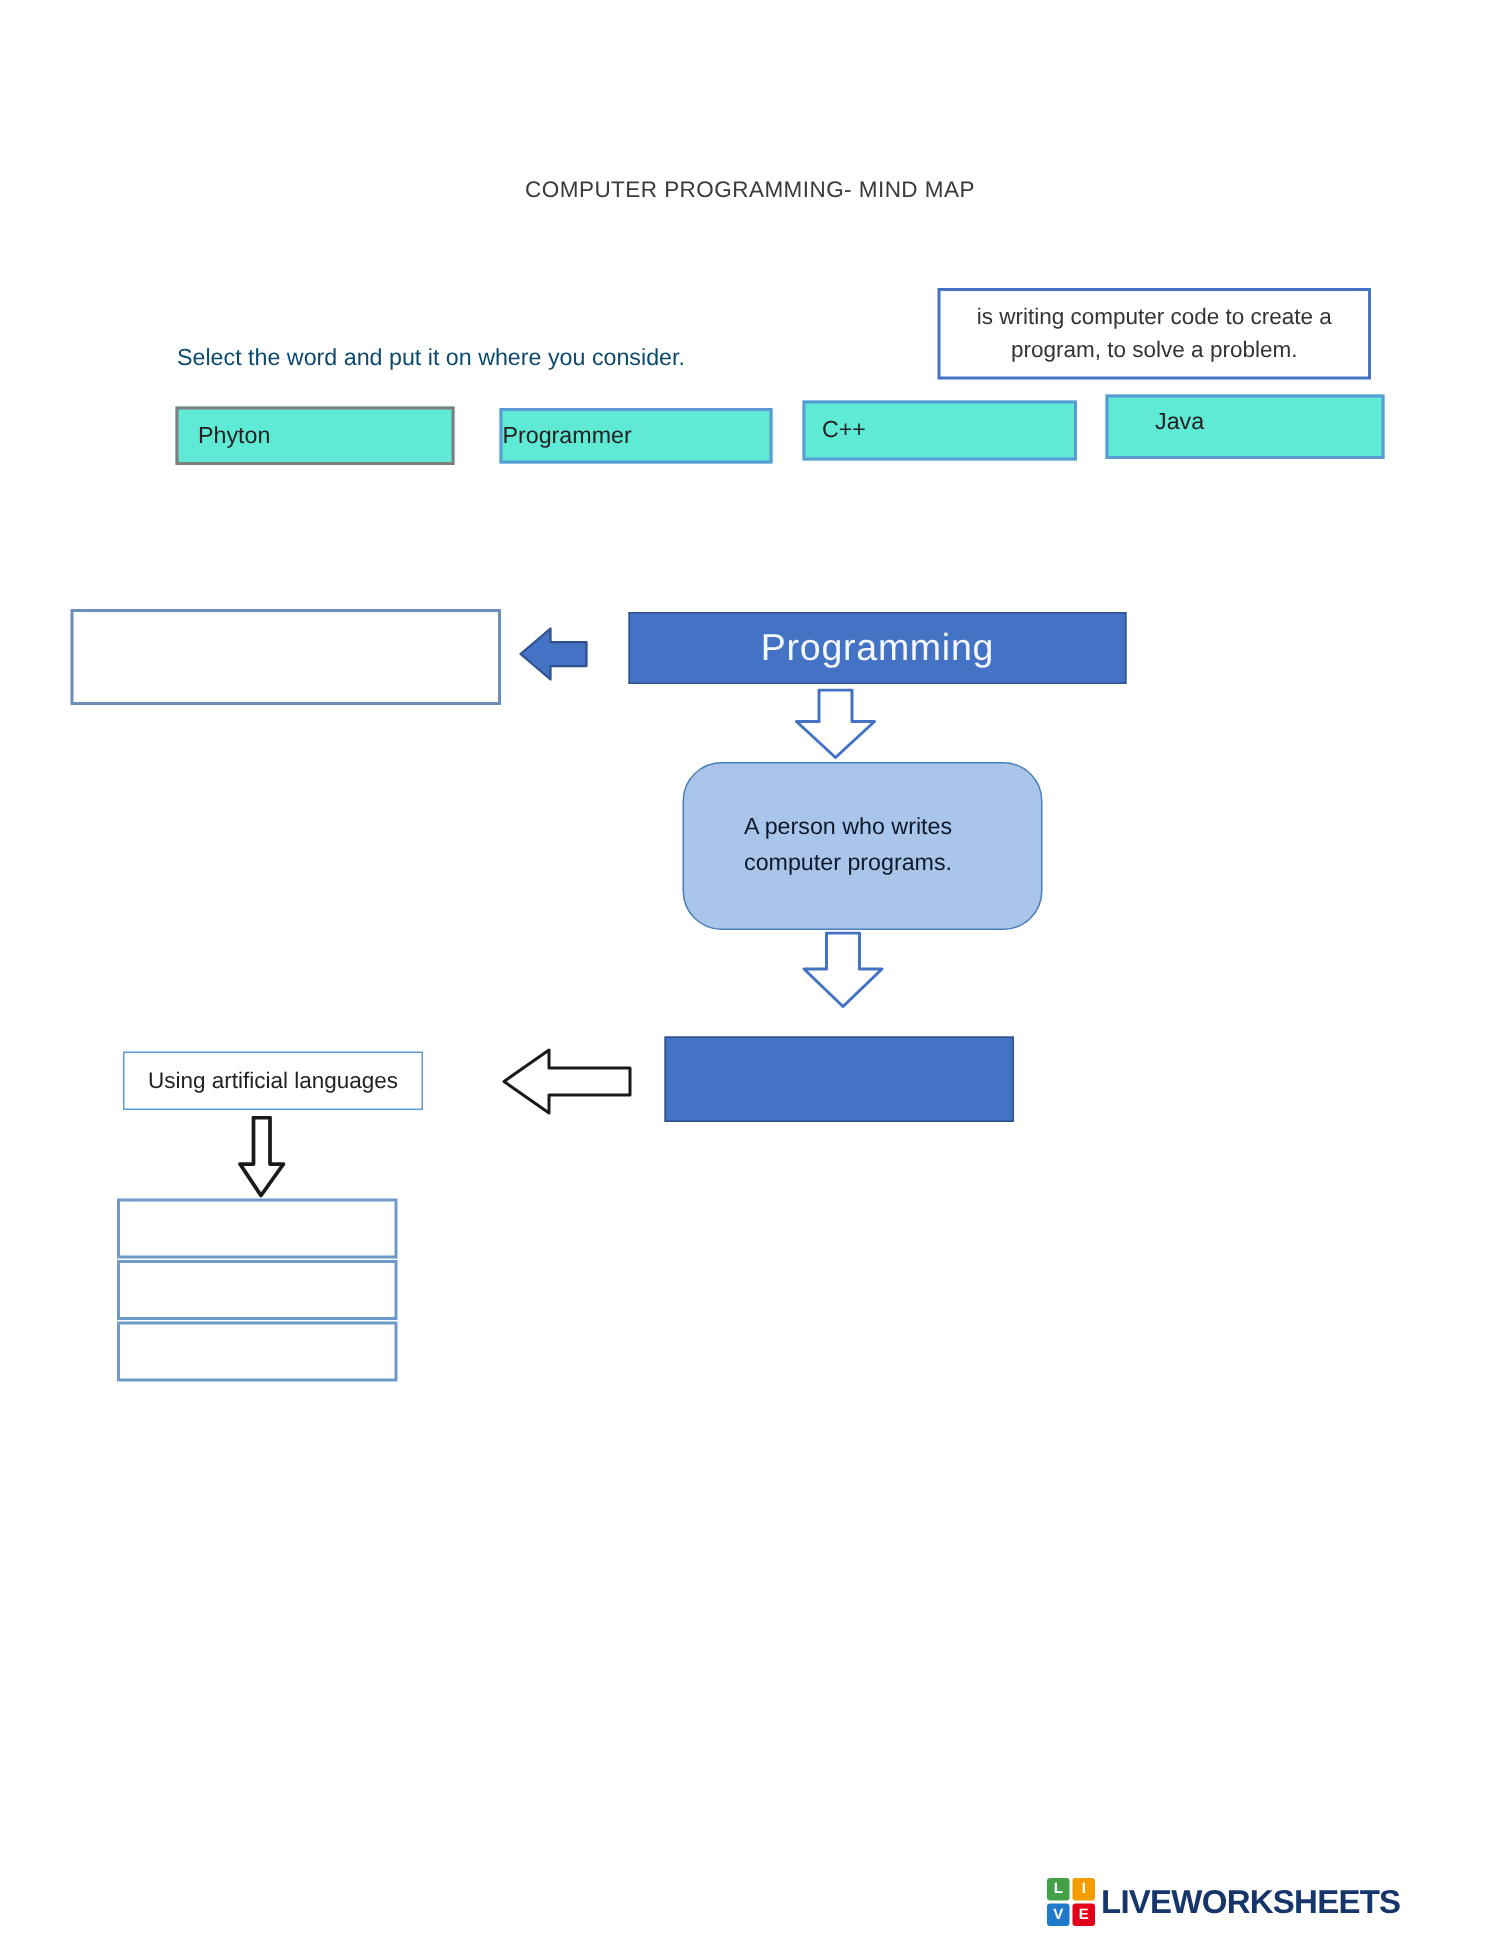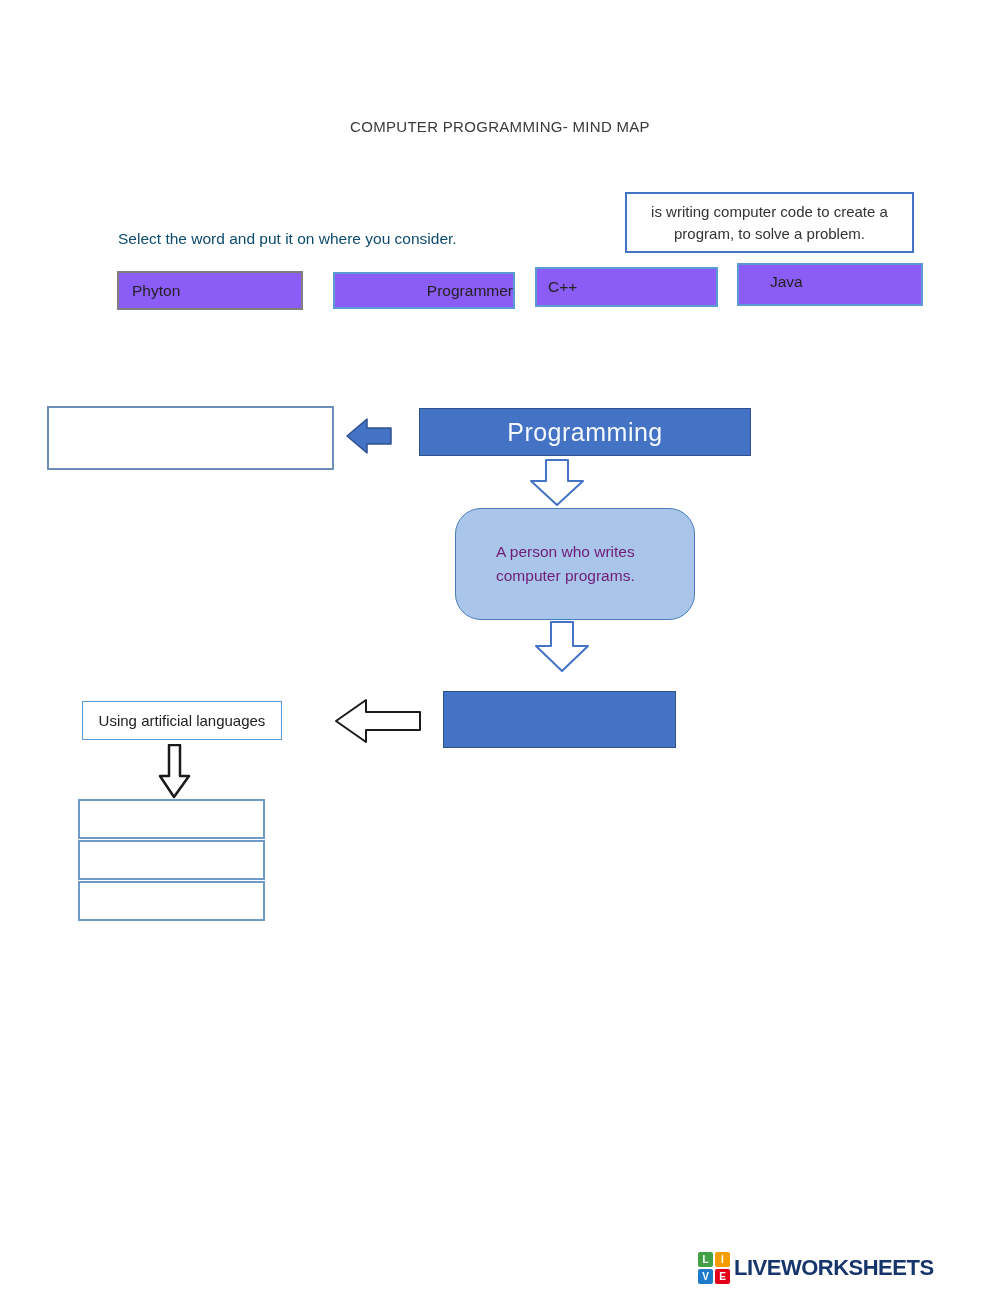--- a/index.html
+++ b/index.html
@@ -25,42 +25,42 @@
   }
   .definition-box{
     left:625px;top:192px;width:289px;height:61px;
     border:2px solid #4472c4;background:#fff;
     display:flex;align-items:center;justify-content:center;
     text-align:center;font-size:15px;color:#333;
     padding:4px 14px;line-height:1.45;
   }
 
   
-  .wb{background:#8b5cf6;display:flex;align-items:center;font-size:15.5px;color:#222;}
+  .wb{background:#5eead4;display:flex;align-items:center;font-size:15.5px;color:#222;}
   .wb-phyton{left:117px;top:271px;width:186px;height:39px;border:2px solid #7f7f7f;padding-left:13px;}
-  .wb-programmer{left:333px;top:272px;width:182px;height:37px;border:2px solid #5b9bd5;justify-content:flex-end;}
+  .wb-programmer{left:333px;top:272px;width:182px;height:37px;border:2px solid #5b9bd5;justify-content:flex-start;}
   .wb-cpp{left:535px;top:267px;width:183px;height:40px;border:2px solid #5b9bd5;padding-left:11px;}
   .wb-java{left:737px;top:263px;width:186px;height:43px;border:2px solid #5b9bd5;padding-left:31px;align-items:flex-start;padding-top:8px;}
 
   
   .answer-slot-1{left:47px;top:406px;width:287px;height:64px;border:2px solid #6c8eb8;background:#fff;}
   .programming-box{
     left:419px;top:408px;width:332px;height:48px;
     background:#4472c4;border:1px solid #2f528f;
     display:flex;align-items:center;justify-content:center;
     color:#f5f8ff;font-size:25px;letter-spacing:.5px;
   }
   .person-box{
     left:455px;top:508px;width:240px;height:112px;
     background:#a9c6ea;border:1.5px solid #4a7ebb;border-radius:26px;
     display:flex;align-items:center;justify-content:center;
   }
   .person-box .txt{
     width:158px;text-align:left;
-    font-size:15.5px;line-height:1.55;color:#701a75;
+    font-size:15.5px;line-height:1.55;color:#0f172a;
   }
   .blue-answer-box{left:443px;top:691px;width:233px;height:57px;background:#4472c4;border:1px solid #2f528f;}
   .languages-box{
     left:82px;top:701px;width:200px;height:39px;
     border:1.5px solid #5b9bd5;background:#fff;
     display:flex;align-items:center;justify-content:center;
     font-size:15px;color:#222;
   }
   .stack-box{left:78px;width:187px;height:40px;border:2px solid #6d9ac8;background:#fff;}
   .stack-1{top:799px;}

